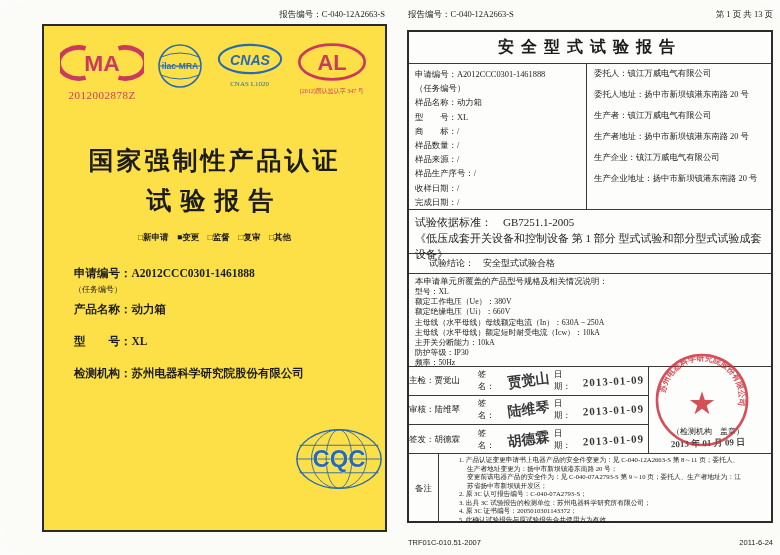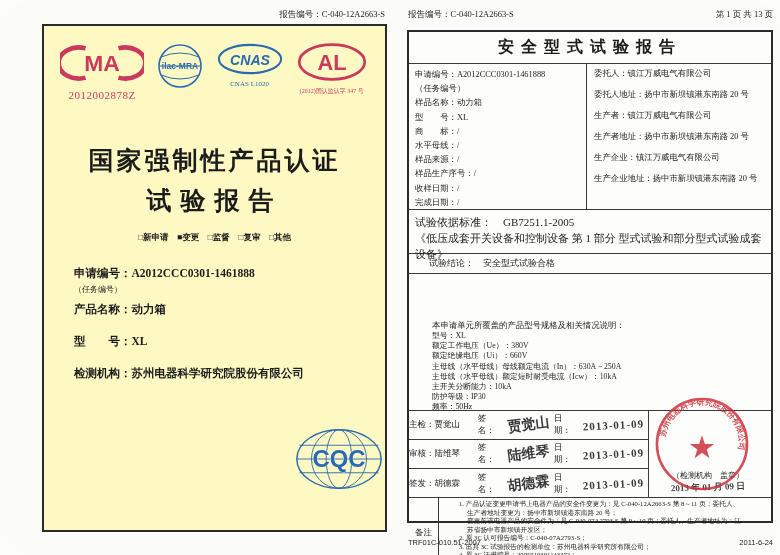--- a/index.html
+++ b/index.html
@@ -2,21 +2,21 @@
 <html><head>
 <meta charset="utf-8">
 <style>
   html,body{margin:0;padding:0;}
   body{width:780px;height:555px;background:#fcfcfa;overflow:hidden;
        font-family:"Liberation Serif","DejaVu Serif",serif;color:#1c1c1c;}
   .canvas{position:relative;width:780px;height:555px;background:#fbfbf8;border-radius:32px;}
 
   
   .lp-head{position:absolute;left:40px;top:9px;width:345px;text-align:right;font-size:8.5px;}
-  .lp-box{position:absolute;left:42px;top:24px;width:341px;height:504px;border:2px solid #2b2b2b;background:#fef9c3;}
+  .lp-box{position:absolute;left:42px;top:24px;width:341px;height:504px;border:2px solid #2b2b2b;background:#fde047;}
   .logo-row{position:absolute;left:4px;right:4px;top:16px;display:flex;justify-content:space-evenly;align-items:flex-start;}
   .logo-item{text-align:center;}
   .cma-num{font-size:11px;color:#cb3a5e;letter-spacing:.5px;margin-top:1px;}
   .cnas-sub{font-size:7px;color:#2a6ab0;margin-top:0;}
   .al-sub{font-size:6px;color:#cb3a5e;margin-top:1px;}
   .lp-title1{position:absolute;left:0;right:0;top:118px;text-align:center;font-size:25px;font-weight:bold;letter-spacing:3px;}
   .lp-title2{position:absolute;left:0;right:0;top:158px;text-align:center;font-size:25px;font-weight:bold;letter-spacing:9px;}
   .lp-checks{position:absolute;left:0;right:0;top:206px;text-align:center;font-size:8.5px;font-weight:bold;}
   .lp-field{position:absolute;left:30px;font-size:11.5px;font-weight:600;}
   .lp-field.small{font-size:8px;font-weight:400;}
@@ -27,21 +27,21 @@
   .rp-head-r{position:absolute;left:620px;top:9px;width:153px;text-align:right;font-size:8.5px;}
   .rtable{position:absolute;left:407px;top:30px;width:366px;height:493px;border:2px solid #2b2b2b;background:#fdfdfc;box-sizing:border-box;}
   .rrow{box-sizing:border-box;border-bottom:1px solid #3a3a3a;overflow:visible;}
   .r-title{height:32px;display:flex;align-items:center;justify-content:center;font-size:16px;font-weight:bold;letter-spacing:7px;}
   .r-info{height:146px;display:flex;}
   .r-info .cell-l{width:178px;border-right:1px solid #3a3a3a;padding:4px 3px 0 6px;font-size:8.4px;line-height:14.2px;box-sizing:border-box;}
   .r-info .cell-r{flex:1;padding:5px 4px 0 7px;font-size:8.4px;box-sizing:border-box;}
   .cell-r .cline{line-height:10.5px;margin-bottom:10.5px;}
   .r-standard{height:44px;padding:4px 6px 0 6px;font-size:11px;line-height:16px;box-sizing:border-box;}
   .r-conclusion{height:20px;display:flex;align-items:center;padding-left:20px;font-size:9px;box-sizing:border-box;}
-  .r-specs{height:93px;padding:2px 6px 0 23px;font-size:7.8px;line-height:10.2px;box-sizing:border-box;margin-top:44px;}
+  .r-specs{height:93px;padding:2px 6px 0 6px;font-size:7.8px;line-height:10.2px;box-sizing:border-box;}
   .r-specs .spec-head{font-size:8.4px;line-height:11px;}
   .r-sign{height:87px;display:flex;position:relative;}
   .sign-rows{width:240px;border-right:1px solid #3a3a3a;box-sizing:border-box;}
   .sign-row{height:29px;border-bottom:1px solid #3a3a3a;display:flex;align-items:center;font-size:8.5px;box-sizing:border-box;}
   .sign-row:last-child{border-bottom:none;}
   .s-role{width:70px;}
   .s-script{display:inline-block;font-size:14px;font-weight:bold;transform:rotate(-7deg);width:52px;text-align:center;opacity:.88;}
   .s-date{font-size:11px;transform:rotate(-3deg);width:70px;letter-spacing:1px;}
   .stamp-cell{flex:1;position:relative;overflow:visible;}
   .stamp-svg{position:absolute;left:4px;top:-16px;width:98px;height:98px;opacity:.82;z-index:3;}
@@ -131,21 +131,21 @@
 
     <div class="rrow r-title">安全型式试验报告</div>
 
     <div class="rrow r-info">
       <div class="cell-l">
         <div>申请编号：A2012CCC0301-1461888</div>
         <div>（任务编号）</div>
         <div>样品名称：动力箱</div>
         <div>型　　号：XL</div>
         <div>商　　标：/</div>
-        <div>水平母线：/</div>
+        <div>样品数量：/</div>
         <div>样品来源：/</div>
         <div>样品生产序号：/</div>
         <div>收样日期：/</div>
         <div>完成日期：/</div>
       </div>
       <div class="cell-r">
         <div class="cline">委托人：镇江万威电气有限公司</div>
         <div class="cline">委托人地址：扬中市新坝镇港东南路 20 号</div>
         <div class="cline">生产者：镇江万威电气有限公司</div>
         <div class="cline">生产者地址：扬中市新坝镇港东南路 20 号</div>

